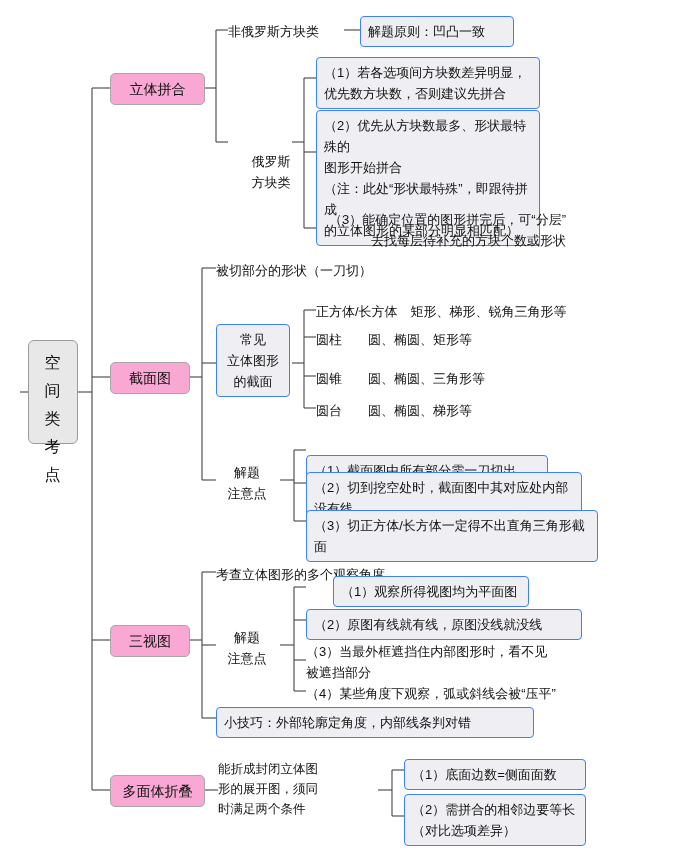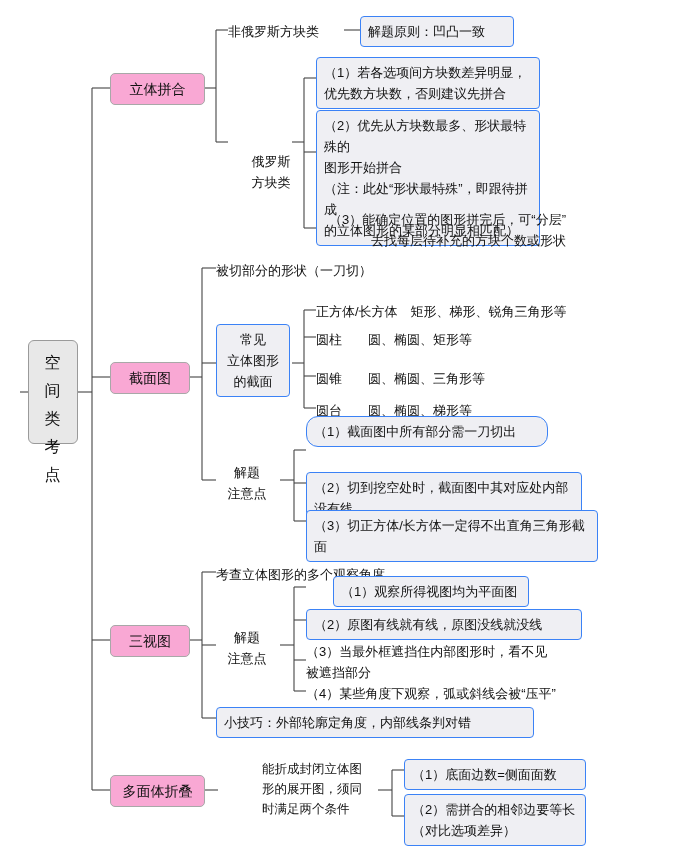--- a/index.html
+++ b/index.html
@@ -69,21 +69,20 @@
   
   .plain {
     padding: 2px 0;
     font-size: 13px;
     line-height: 21px;
     color: #111;
   }
   .plain-sm {
     font-size: 12.5px;
     line-height: 20px;
-    margin-left: 44px;
   }
   .center {
     text-align: center;
   }
 </style>
 </head>
 <body>
 
 <div id="root">
 
@@ -186,21 +185,21 @@
   <div class="node box-light center" style="left:216px; top:324px; width:74px;">常见
 立体图形
 的截面</div>
   <div class="node plain" style="left:316px; top:327px; width:300px;">圆柱　　圆、椭圆、矩形等</div>
   <div class="node plain" style="left:316px; top:366px; width:300px;">圆锥　　圆、椭圆、三角形等</div>
   <div class="node plain" style="left:316px; top:398px; width:300px;">圆台　　圆、椭圆、梯形等</div>
 
   <div class="node plain center" style="left:216px; top:460px; width:62px;">解题
 注意点</div>
 
-  <div class="node box-light" style="left:306px; top:416px; width:242px;border-radius:12px;">（1）截面图中所有部分需一刀切出</div>
+  <div class="node box-light" style="left:306px; top:455px; width:242px;">（1）截面图中所有部分需一刀切出</div>
   <div class="node box-light" style="left:306px; top:472px; width:276px;">（2）切到挖空处时，截面图中其对应处内部没有线</div>
   <div class="node box-light" style="left:306px; top:510px; width:292px;">（3）切正方体/长方体一定得不出直角三角形截面</div>
 
   <div class="node box-gray" style="left:110px; top:625px; width:80px;">三视图</div>
 
   <div class="node plain" style="left:216px; top:562px; width:240px;">考查立体图形的多个观察角度</div>
 
   <div class="node plain center" style="left:216px; top:625px; width:62px;">解题
 注意点</div>
 

